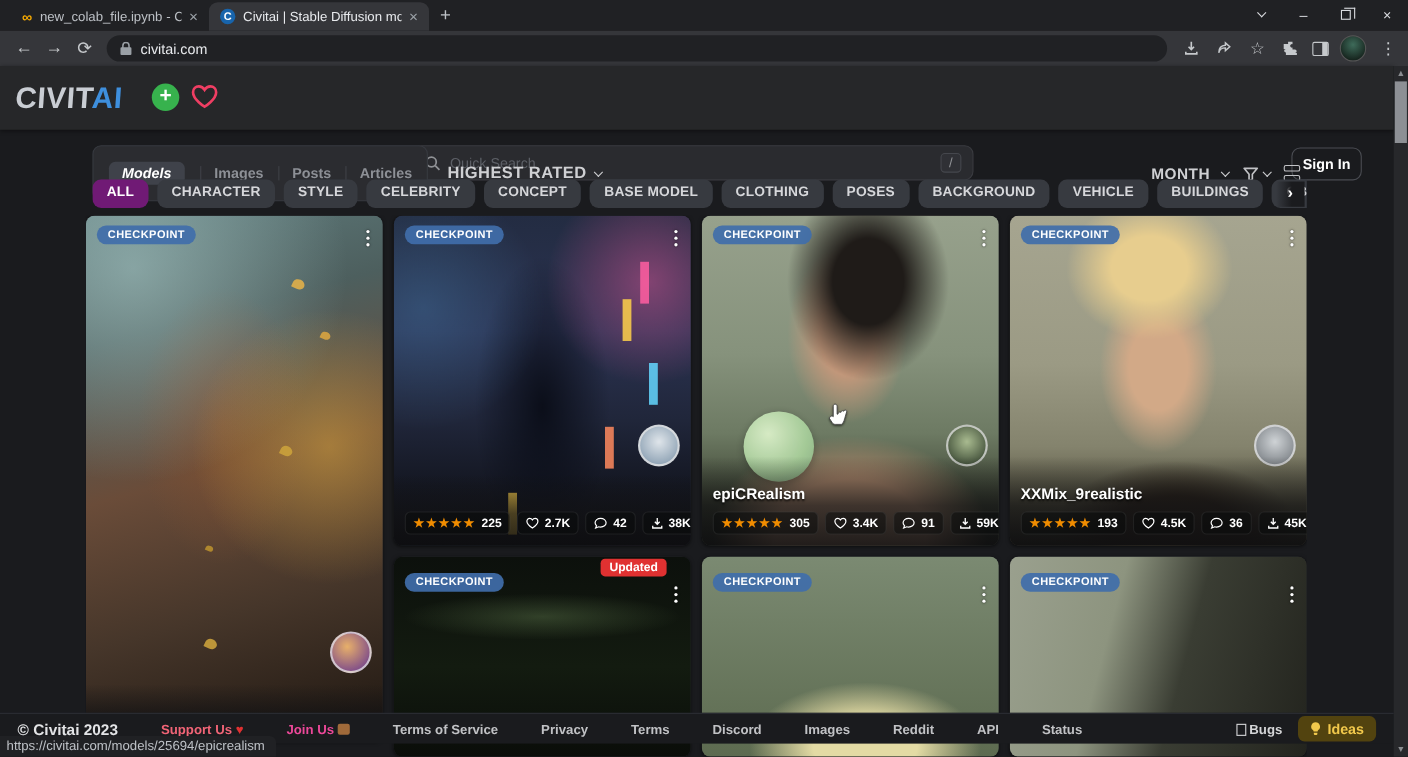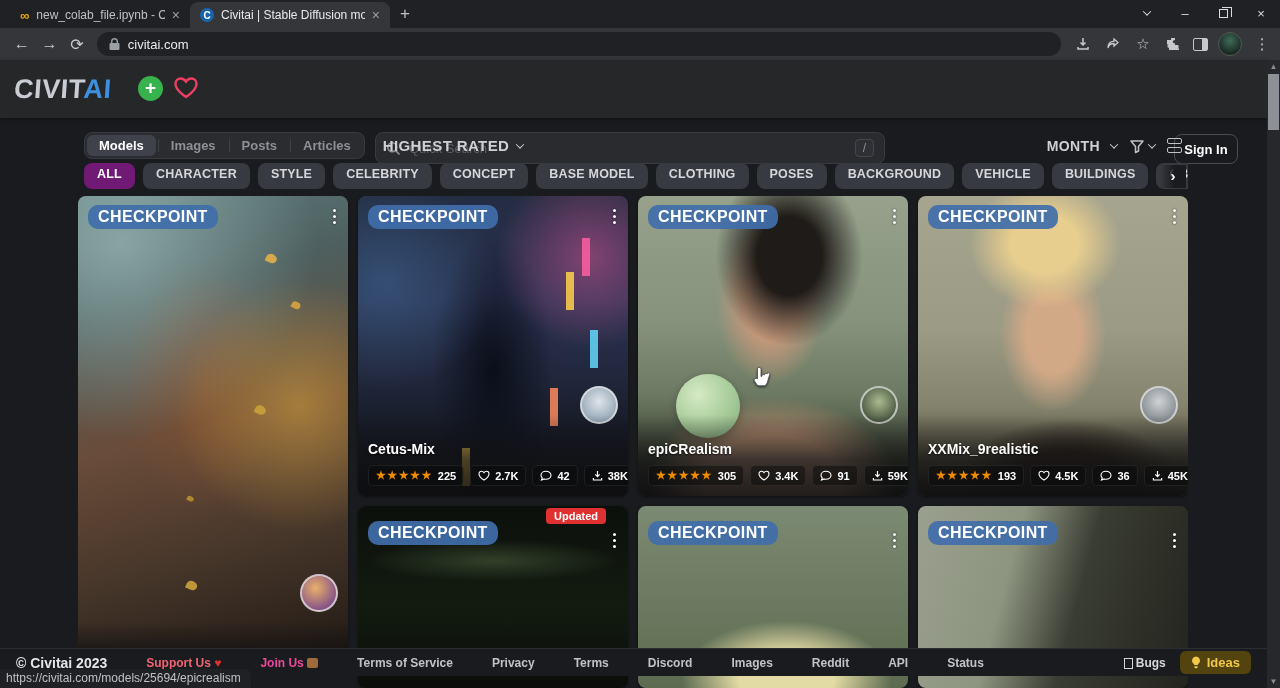--- a/index.html
+++ b/index.html
@@ -42,41 +42,41 @@
   .search-box input { flex:1; background:transparent; border:none; outline:none; color:#c1c2c5; font-size:13px; font-family:inherit; }
   .search-box input::placeholder { color:#5c5f66; }
   .kbd { border:1px solid #45474d; background:#2f3035; color:#909296; border-radius:4px; font-size:12px; padding:1px 7px; }
   .signin-btn { position:absolute; left:1174px; top:74px; width:64px; height:30px; border:1px solid #4a4c52; border-radius:8px; color:#fff; font-size:13px; font-weight:bold; display:flex; align-items:center; justify-content:center; background:transparent; }
 
   
   .nav-row { position:absolute; top:132px; left:84px; right:98px; display:flex; align-items:center; }
   .seg { display:flex; align-items:center; background:#2b2c30; border:1px solid #373a40; border-radius:8px; }
   .seg-item { padding:4px 13px; color:#8d9096; font-size:13px; font-weight:bold; position:relative; }
   .seg-item + .seg-item:before { content:""; position:absolute; left:0; top:5px; bottom:5px; width:1px; background:#3f4147; }
-  .seg-item.active { background:#3f424a; color:#fff; border-radius:6px; margin:2px; padding:3px 12px; }
+  .seg-item.active { background:#3f424a; color:#fff; border-radius:6px; margin:14px; padding:3px 12px;font-style:italic; }
   .seg-item.active:before { display:none; }
   .sort-label { margin-left:18px; color:#cfd0d3; font-size:15px; font-weight:bold; letter-spacing:.4px; display:flex; align-items:center; gap:8px; }
   .right-controls { margin-left:auto; display:flex; align-items:center; gap:12px; color:#cfd0d3; }
   .period-label { font-size:14px; font-weight:bold; letter-spacing:.4px; display:flex; align-items:center; gap:11px; }
   .funnel-wrap { display:flex; align-items:center; gap:4px; }
   .masonry-icon span { display:block; width:15px; height:6px; border:1.6px solid #c1c2c5; border-radius:2px; margin:2.5px 0; }
 
   
   .chips { position:absolute; top:163px; left:84px; right:92px; height:26px; display:flex; gap:8px; overflow:hidden; }
   .chip { flex:0 0 auto; background:#373a40; color:#d6d7da; font-size:12.5px; font-weight:bold; padding:4px 13px; border-radius:8px; letter-spacing:.2px; }
   .chip.active { background:#701a75; color:#fff; }
   .chips-scroll { position:absolute; top:165px; left:1160px; width:26px; height:23px; color:#fff; font-weight:bold; font-size:15px; text-align:center; line-height:22px; background:linear-gradient(90deg, rgba(26,27,30,0), #1a1b1e 55%); }
 
   
   .grid { position:absolute; top:196px; left:78px; width:1110px; height:492px; display:flex; gap:10px; overflow:hidden; }
   .col { width:270px; display:flex; flex-direction:column; gap:10px; }
   .card { position:relative; width:270px; border-radius:8px; overflow:hidden; background:#25262b; box-shadow:0 1px 3px rgba(0,0,0,.5); }
   .card.h1 { height:396px; } .card.tall { height:478px; } .card.partial { height:240px; }
   .card-img { position:absolute; inset:0; }
-  .badge { position:absolute; top:9px; left:10px; background:rgba(64,110,170,.92); color:#fff; font-size:16px; font-weight:bold; letter-spacing:.4px; padding:3px 10px; border-radius:10px; }
+  .badge { position:absolute; top:9px; left:10px; background:rgba(64,110,170,.92); color:#fff; font-size:10px; font-weight:bold; letter-spacing:.4px; padding:3px 10px; border-radius:10px; }
   .updated { position:absolute; top:2px; right:22px; background:#e03131; color:#fff; font-size:11px; font-weight:bold; padding:2px 8px; border-radius:4px; }
   .kebab { position:absolute; top:8px; right:10px; padding:2px; }
   .kebab i { display:block; width:3.5px; height:3.5px; border-radius:50%; background:#fff; margin:2.5px auto; box-shadow:0 0 2px rgba(0,0,0,.8); }
   .kebab.low { top:22px; }
   .avatar { position:absolute; right:10px; bottom:72px; width:38px; height:38px; border-radius:50%; border:2px solid rgba(230,230,230,.75); }
   .avatar.solo { bottom:62px; }
   .card-bottom { position:absolute; left:0; right:0; bottom:0; padding:26px 10px 10px; background:linear-gradient(180deg, rgba(18,18,20,0), rgba(18,18,20,.72) 55%, rgba(14,14,16,.88)); }
   .card-title { color:#fff; font-size:14px; font-weight:bold; text-shadow:0 1px 2px rgba(0,0,0,.8); }
   .stats { display:flex; gap:6px; margin-top:8px; }
   .pill { display:flex; align-items:center; gap:5px; background:rgba(8,9,10,.5); border:1px solid rgba(255,255,255,.08); border-radius:5px; padding:3px 7px; color:#fff; font-size:11px; font-weight:bold; }
@@ -289,21 +289,20 @@
           <div class="neon"></div>
         </div>
       <span class="badge">CHECKPOINT</span>
       <div class="kebab">
           <i></i>
           <i></i>
           <i></i>
         </div>
       <div class="avatar av2"></div>
       <div class="card-bottom">
-        <div class="card-title">Cetus-Mix</div>
         <div class="stats">
           <span class="pill rate">
               <span class="stars">★★★★★</span>
               <span>225</span>
             </span>
           <span class="pill">
               <svg width="12" height="11" viewBox="0 0 12 11">
                 <path d="M6 10S1 6.8 1 3.9C1 2.3 2.2 1.2 3.5 1.2c1 0 1.9.5 2.5 1.4.6-.9 1.5-1.4 2.5-1.4C9.8 1.2 11 2.3 11 3.9 11 6.8 6 10 6 10z" fill="none" stroke="#fff" stroke-width="1.1"></path>
               </svg>
               <span>2.7K</span>

